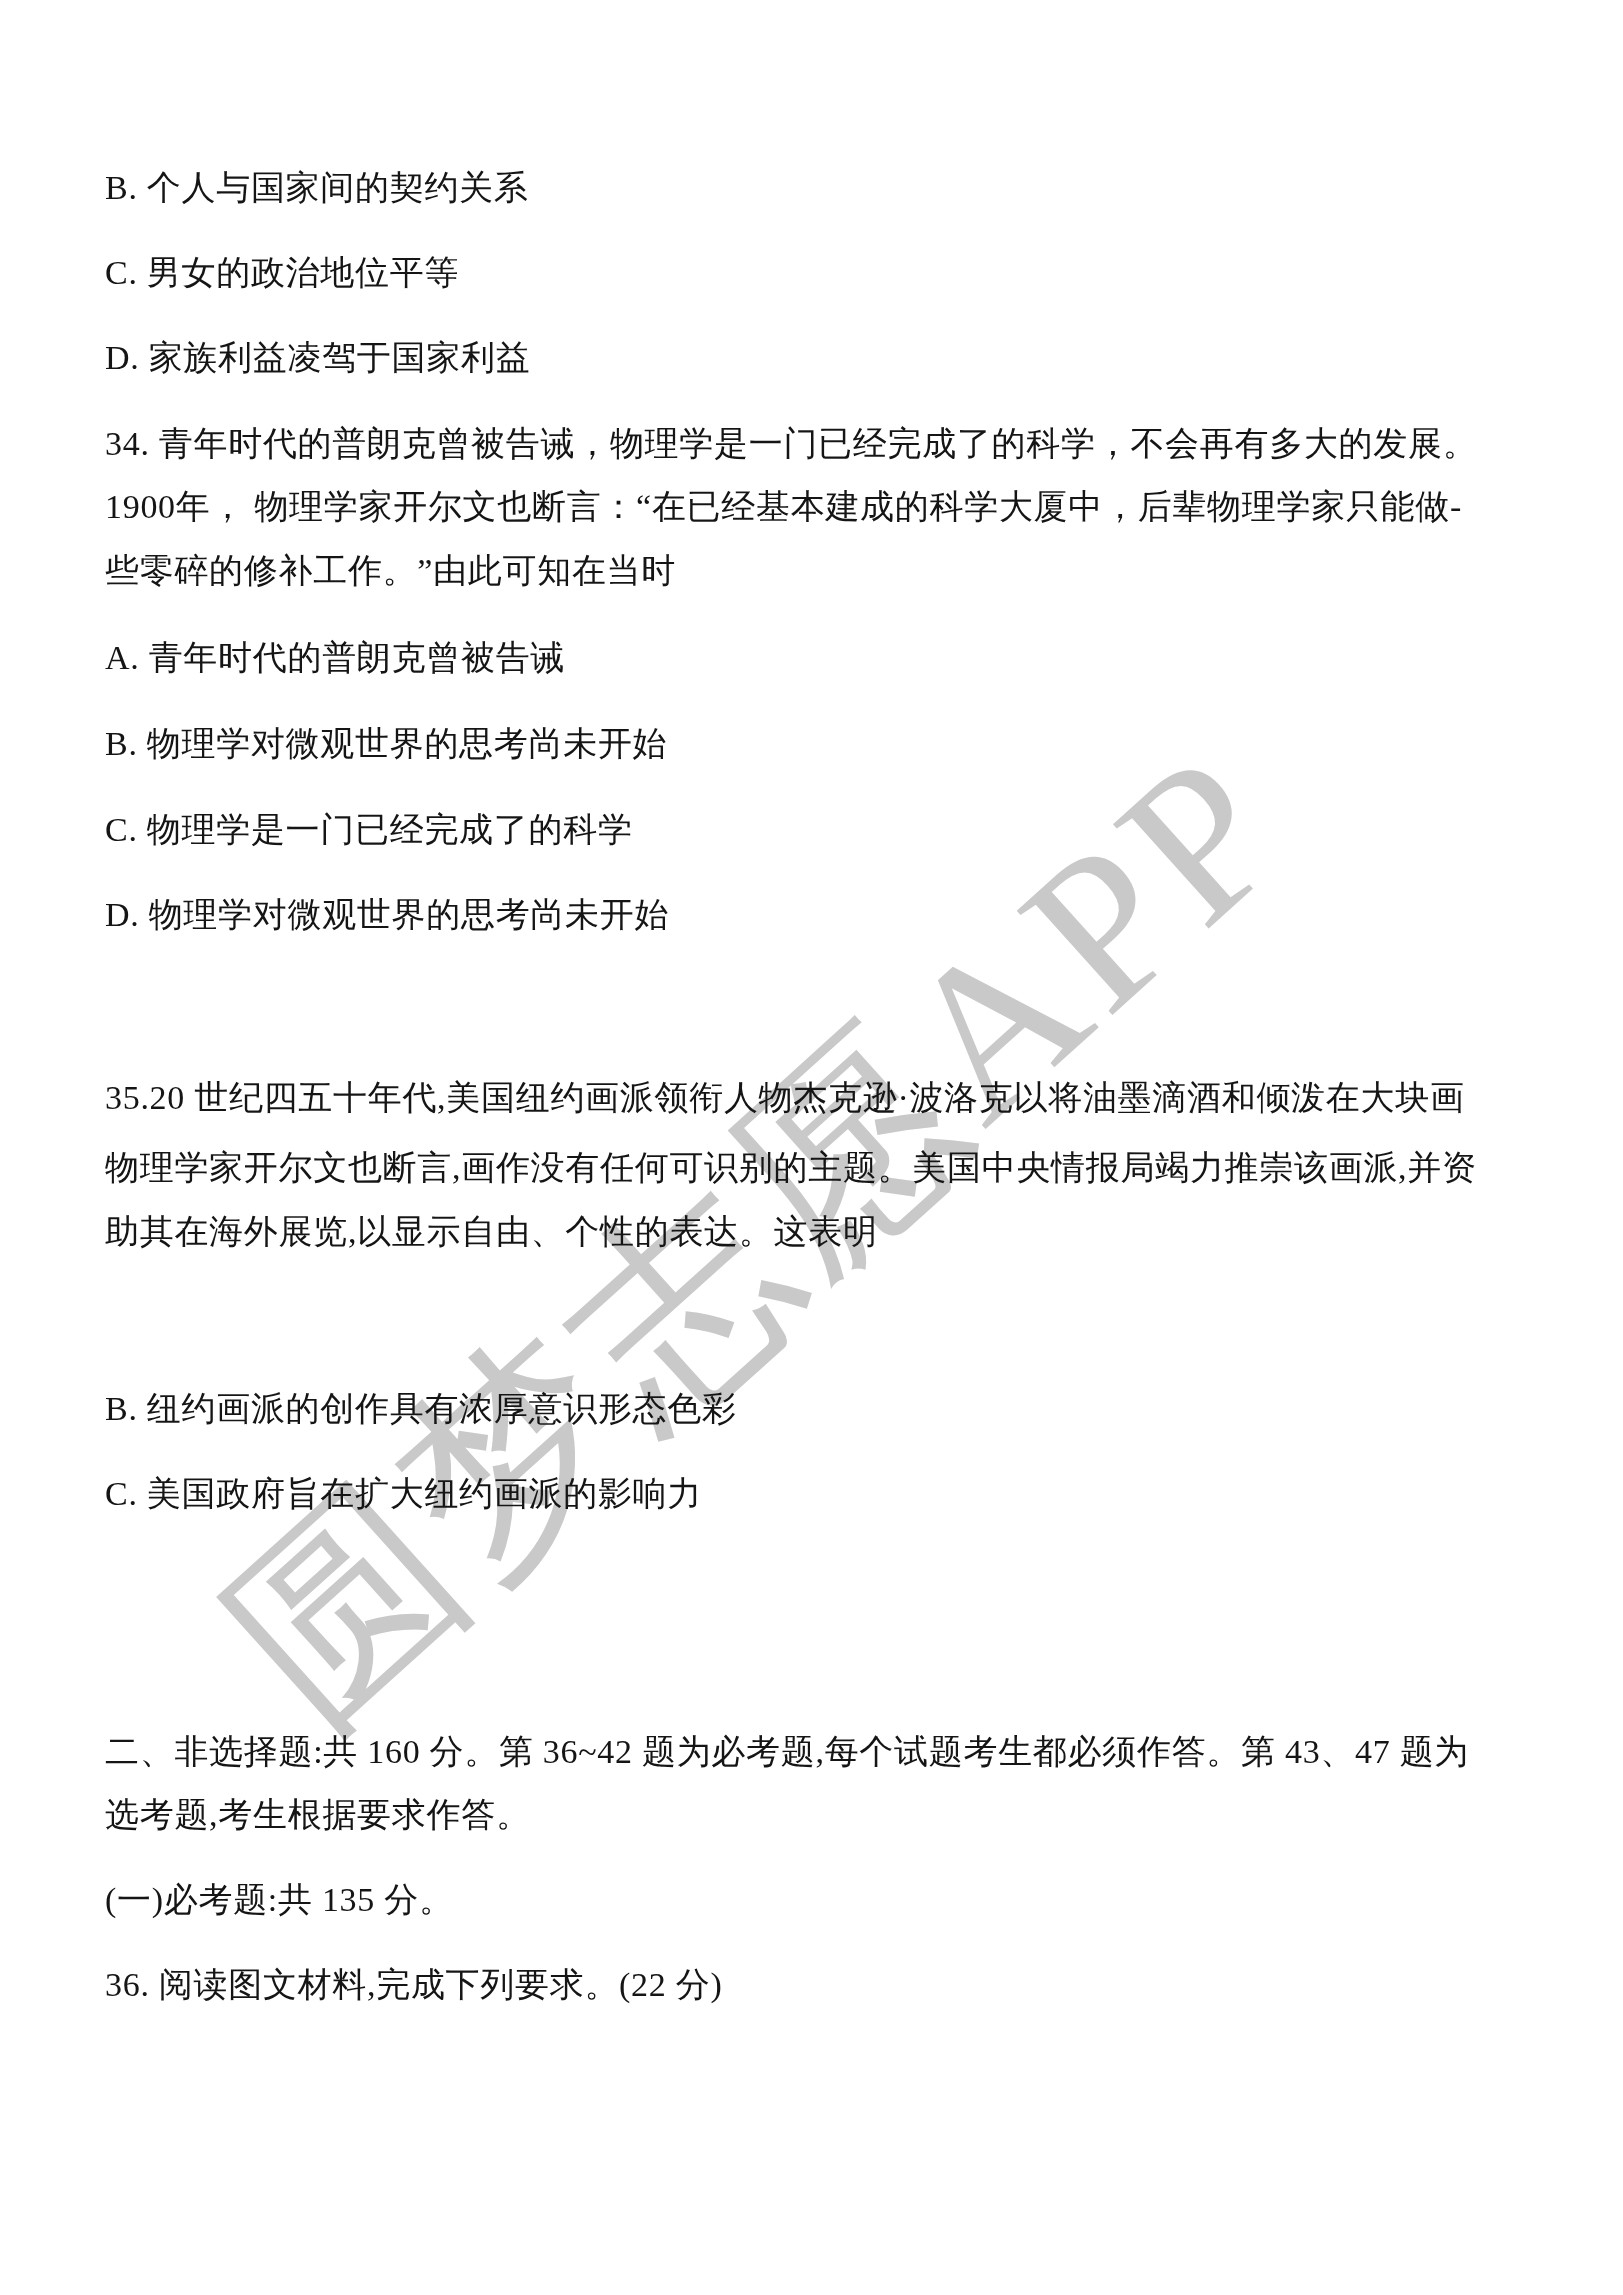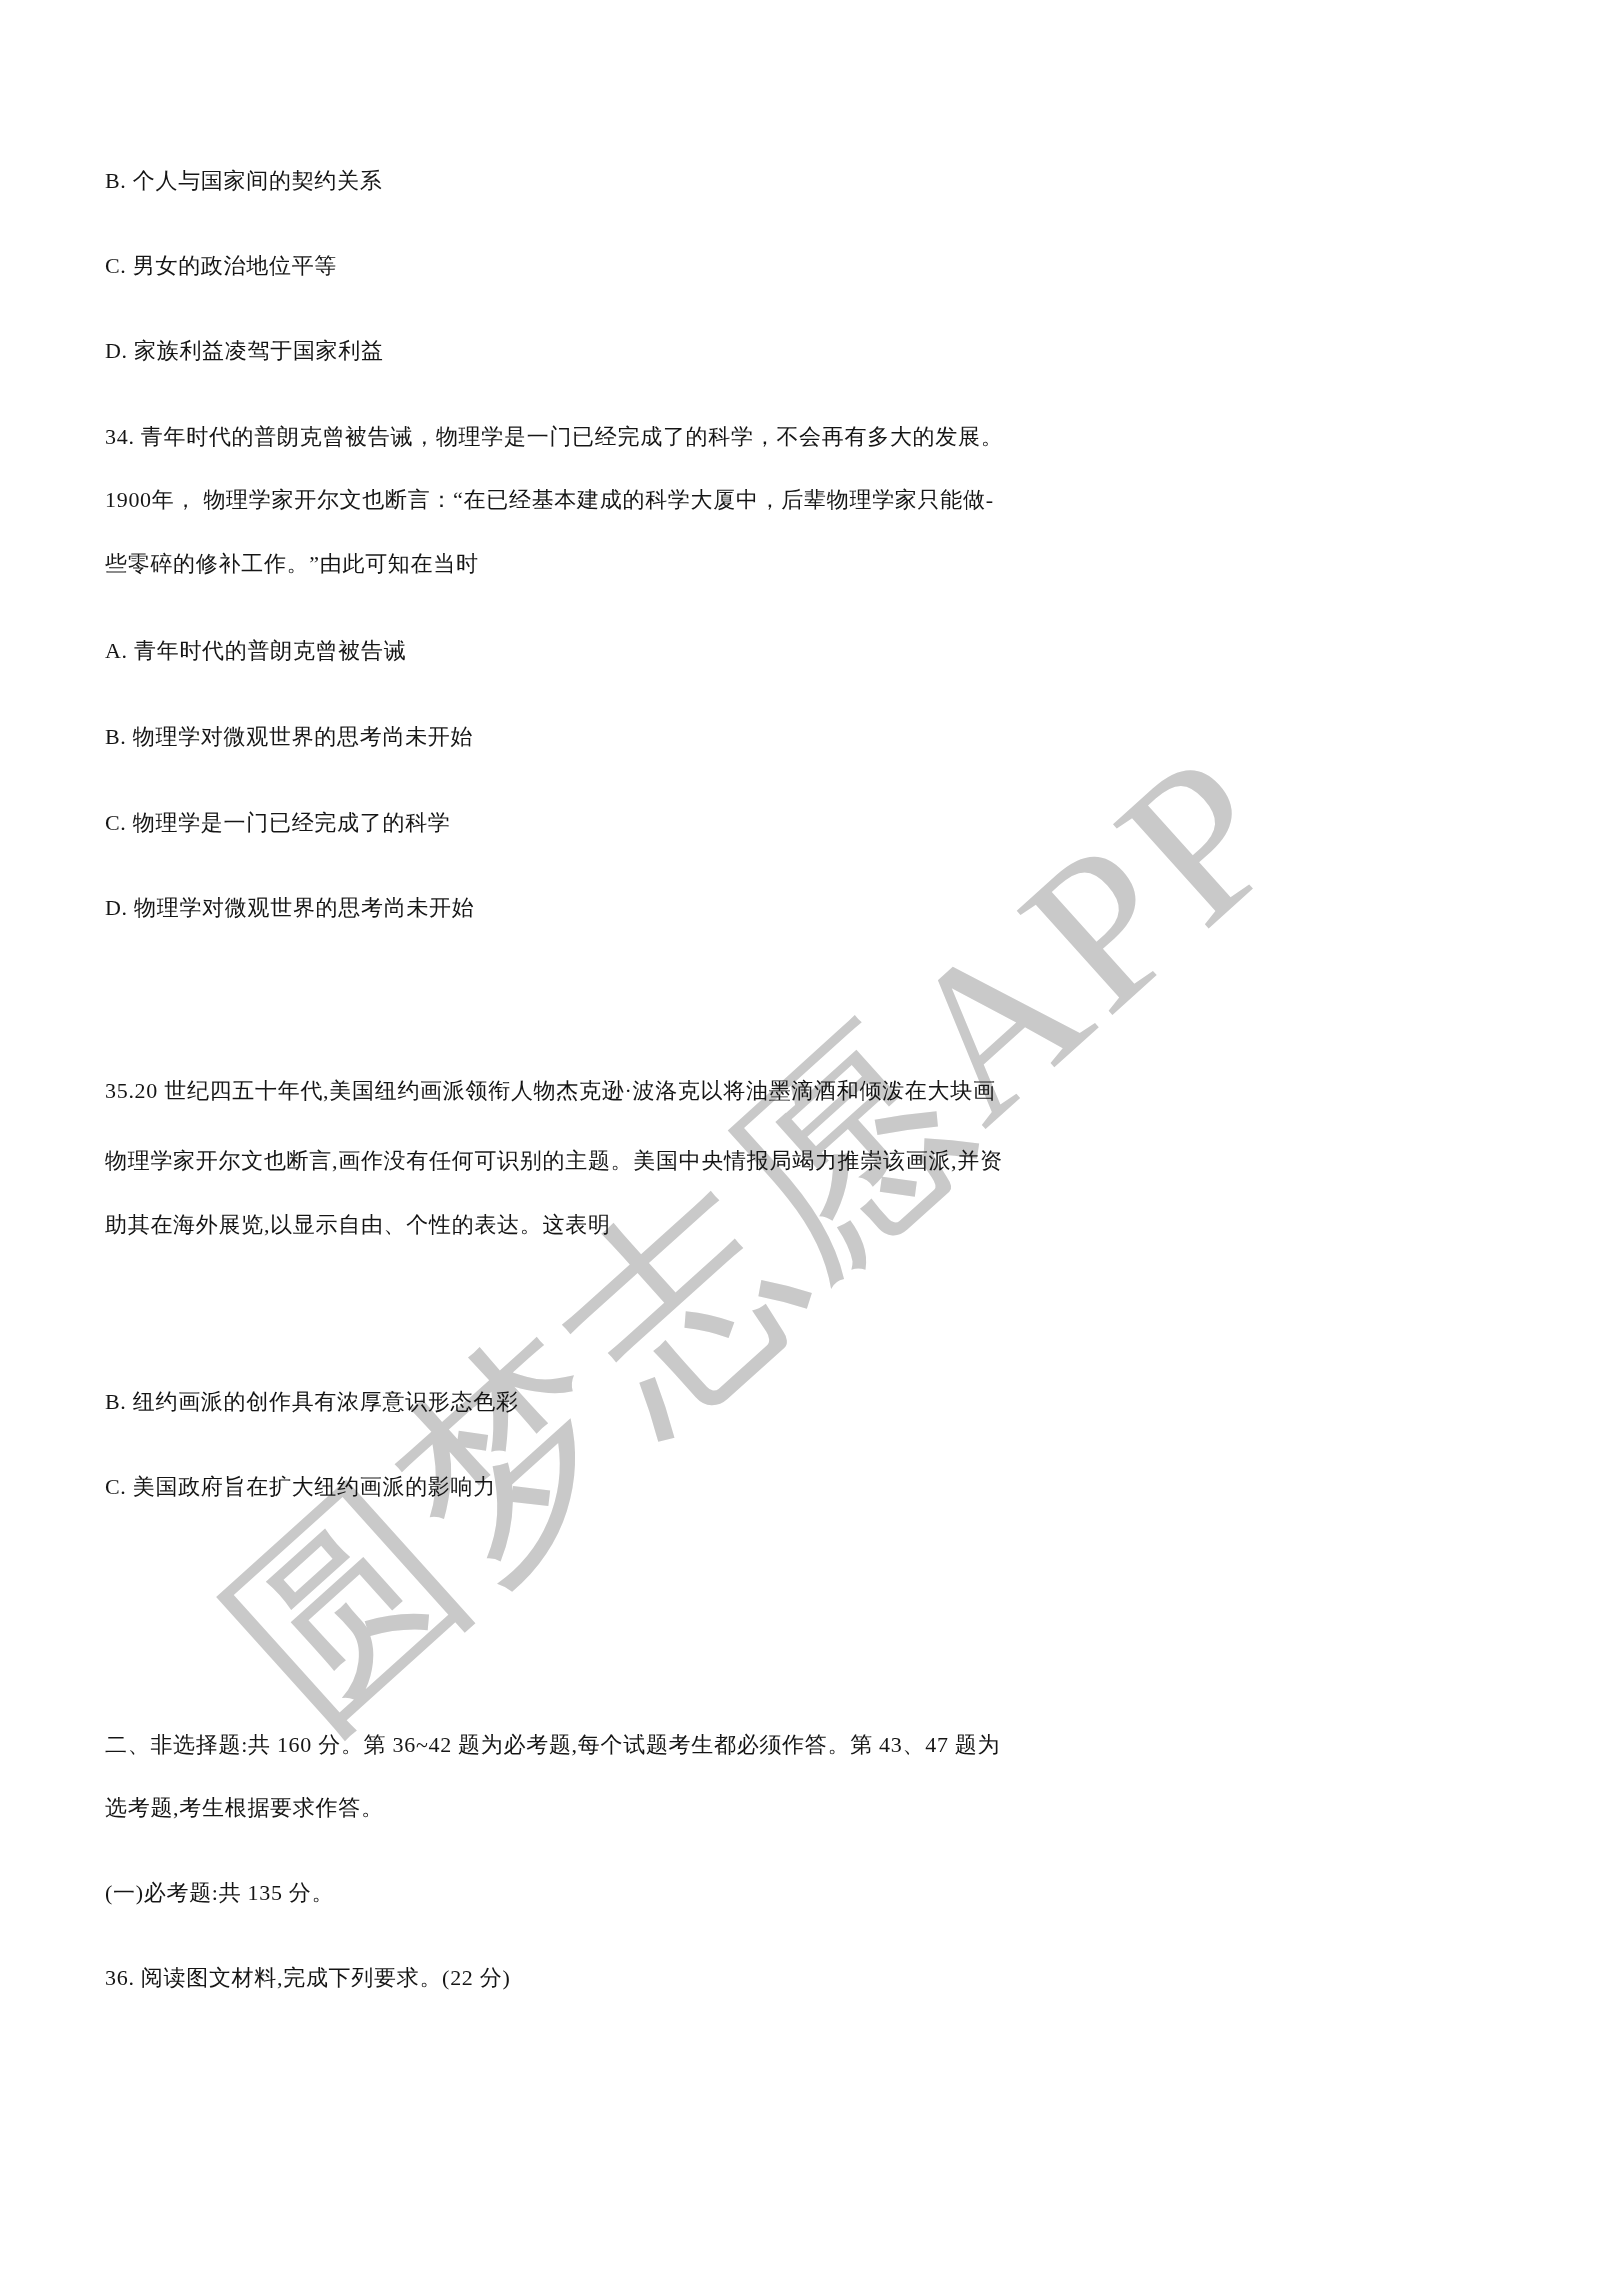--- a/index.html
+++ b/index.html
@@ -29,21 +29,21 @@
     letter-spacing: 9.2px;
     color: #c9c9c9;
     white-space: nowrap;
     z-index: 0;
     font-family: "Liberation Serif", "DejaVu Serif", serif;
     user-select: none;
   }
   .line {
     position: absolute;
     left: 105px;
-    font-size: 22px;
+    font-size: 34px;
     line-height: 1.1;
     color: #151515;
     white-space: nowrap;
     z-index: 1;
     letter-spacing: 0.7px;
   }
   .bold {
     font-weight: 400;
   }
 </style>

